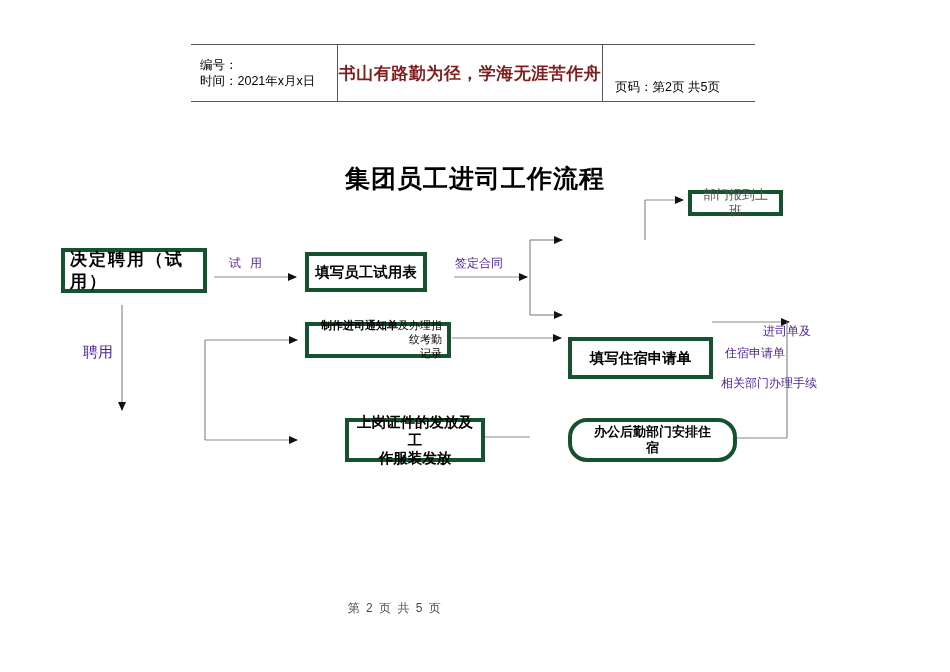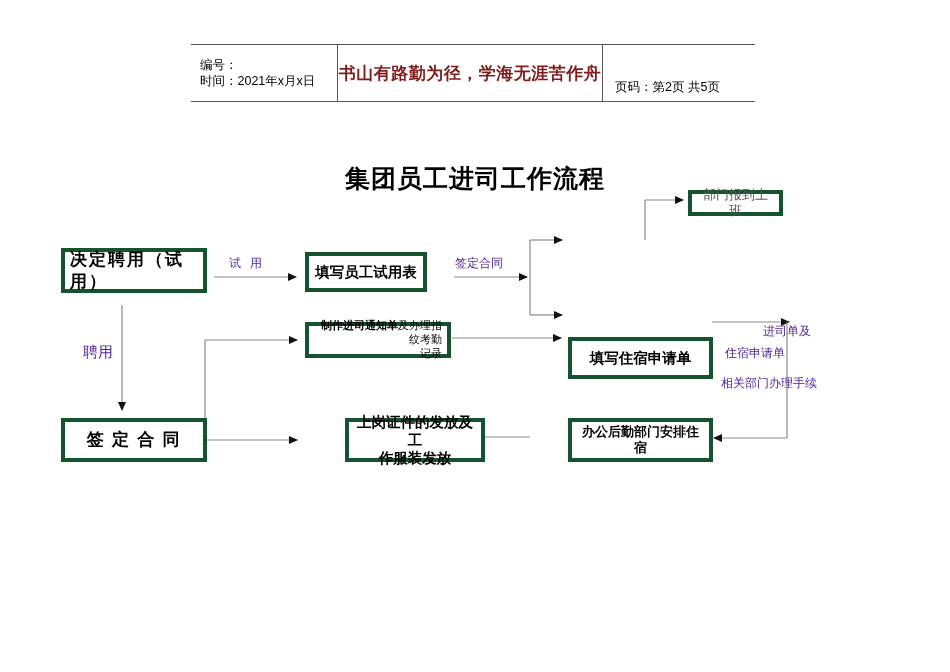--- a/index.html
+++ b/index.html
@@ -246,46 +246,44 @@
 
     <div class="node small" style="left:305px; top:322px; width:146px; height:36px;text-align:right;">
       <div>
         <div>
           <span>制作进司通知单</span><span class="thin">及办理指纹考勤</span>
         </div>
         <div class="thin">记录</div>
       </div>
     </div>
 
-    <div class="node big" style="left:61px; top:418px; width:146px; height:44px;">
-      <span>签  定  合  同</span>
-    </div>
 
     <div class="node med" style="left:305px; top:418px; width:140px; height:44px;margin-left:40px;">
       <div>
         <div>上岗证件的发放及工</div>
         <div>作服装发放</div>
       </div>
     </div>
 
-    <div class="node med" style="left:568px; top:418px; width:145px; height:44px; font-size:13px;">
+    <div class="node med" style="left:568px; top:418px; width:169px; height:44px; font-size:13px;border-radius:19px;">
       <div>
         <div>办公后勤部门安排住</div>
         <div>宿</div>
       </div>
     </div>
 
     <div class="edge-label sp" style="left:229px; top:255px;">试 用</div>
 
     <div class="edge-label" style="left:455px; top:255px;">签定合同</div>
 
     <div class="edge-label" style="left:83px; top:343px; font-size:15px;">聘用</div>
 
     <div class="edge-label" style="left:763px; top:323px;">进司单及</div>
 
     <div class="edge-label" style="left:725px; top:345px;">住宿申请单</div>
 
     <div class="edge-label" style="left:681px; top:375px;margin-left:40px;">相关部门办理手续</div>
 
   </div>
 
+  <div id="footer">第 2 页  共 5 页</div>
 
 </div>
 
 </body></html>

